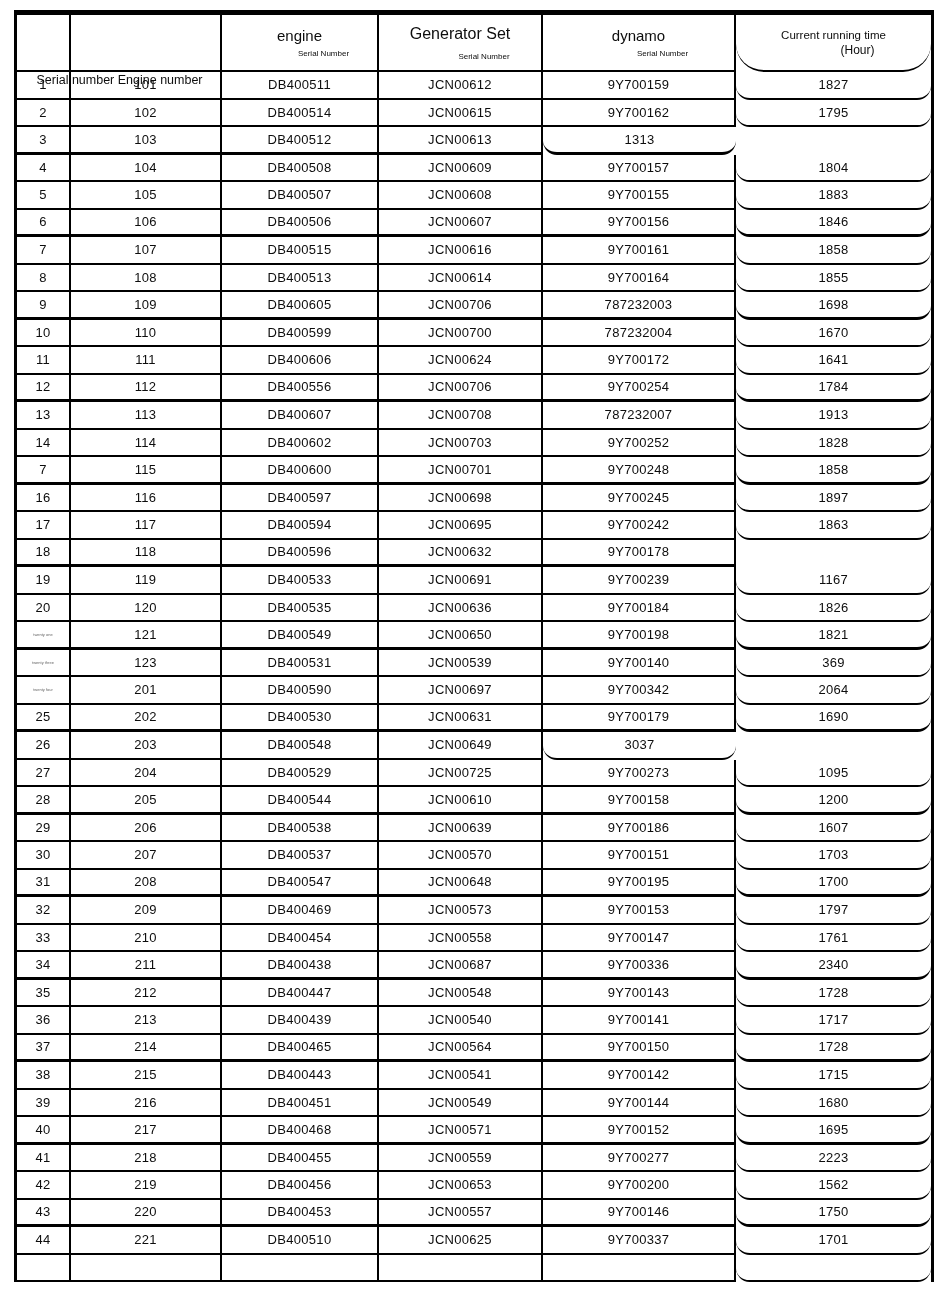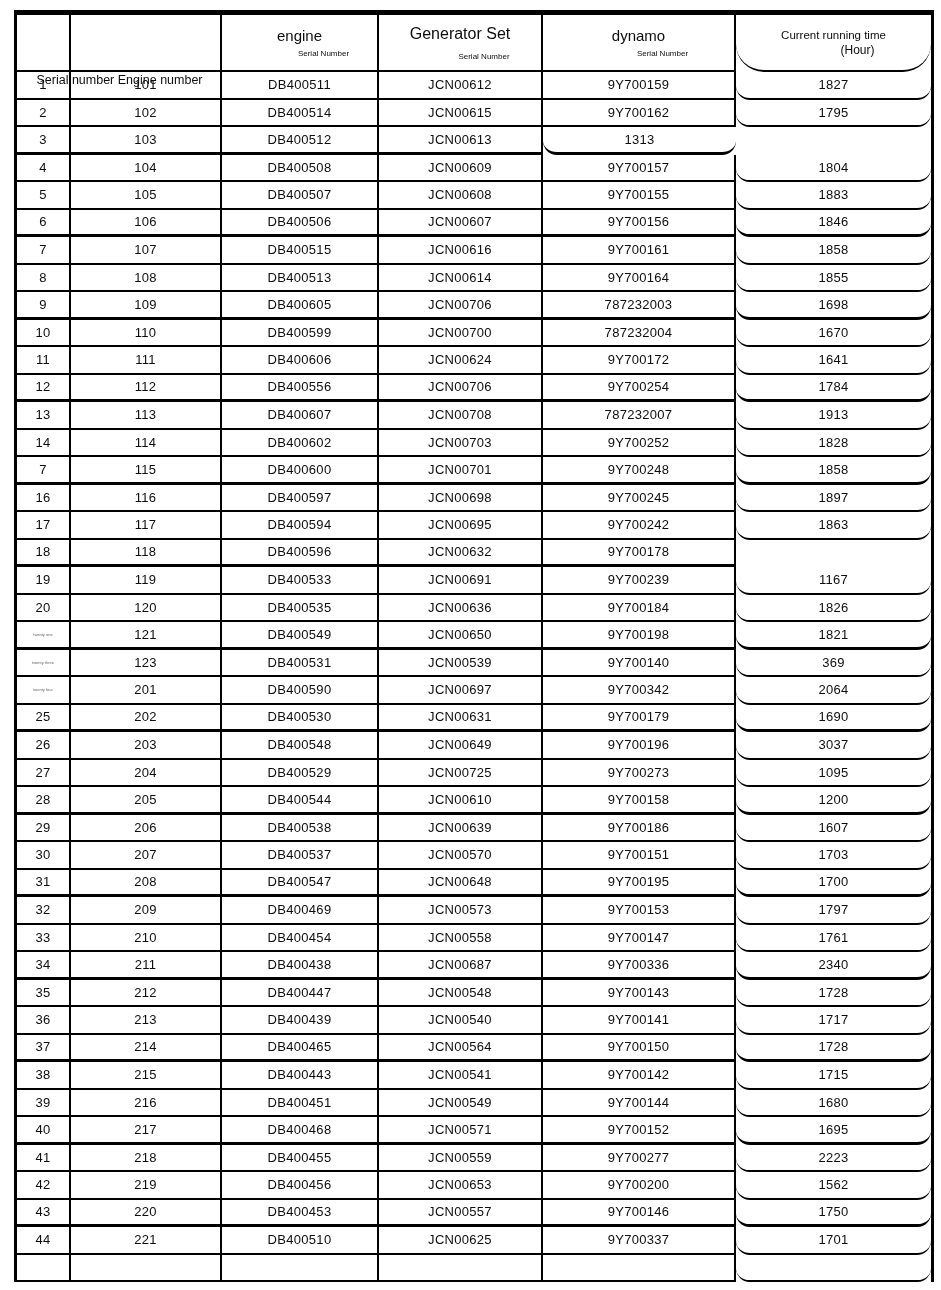--- a/index.html
+++ b/index.html
@@ -301,21 +301,20 @@
     <div class="td c3">DB400530</div>
     <div class="td c4">JCN00631</div>
     <div class="td c5">9Y700179</div>
     <div class="td c6">1690</div>
   </div>
         <div class="tr">
     <div class="td c1">26</div>
     <div class="td c2">203</div>
     <div class="td c3">DB400548</div>
     <div class="td c4">JCN00649</div>
-    <div class="td c5">9Y700196</div>
     <div class="td c6">3037</div>
   </div>
         <div class="tr">
     <div class="td c1">27</div>
     <div class="td c2">204</div>
     <div class="td c3">DB400529</div>
     <div class="td c4">JCN00725</div>
     <div class="td c5">9Y700273</div>
     <div class="td c6">1095</div>
   </div>

